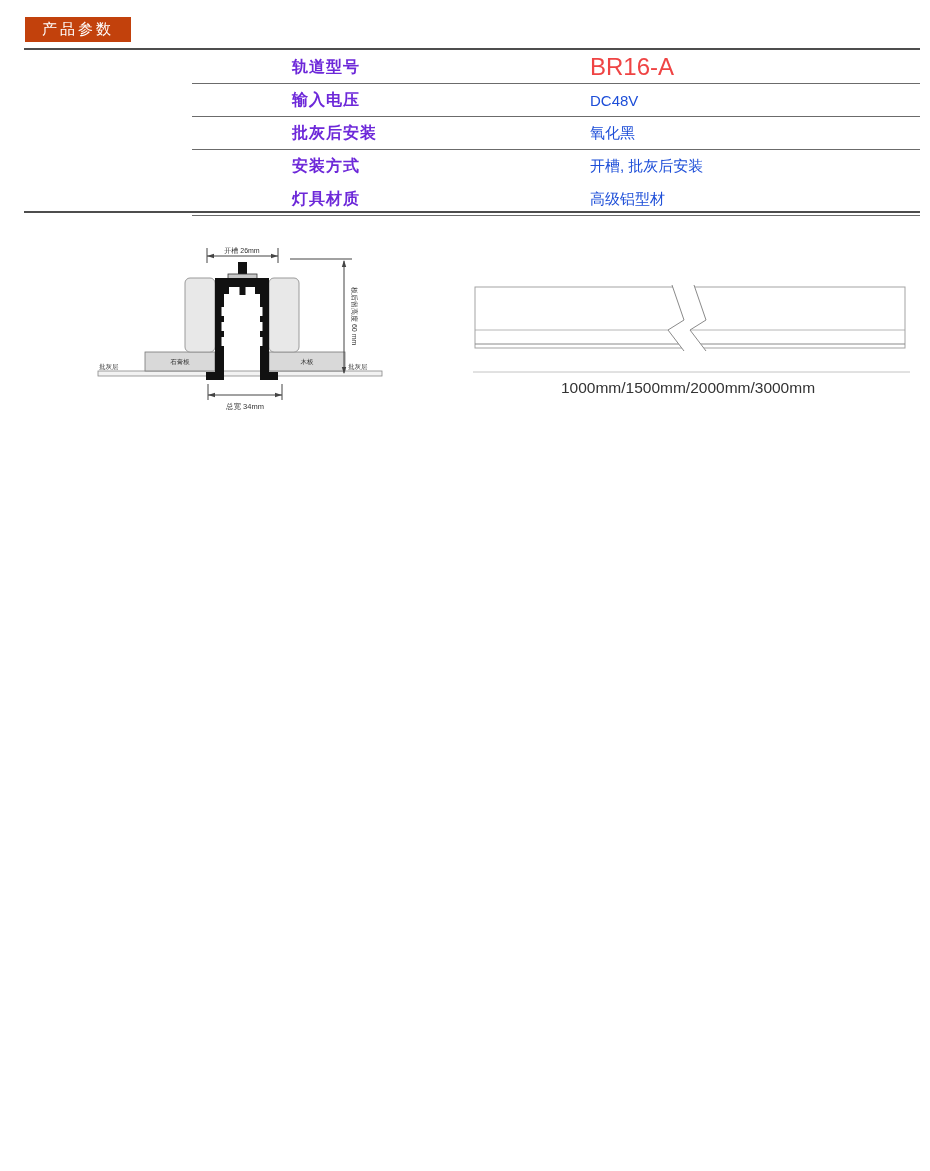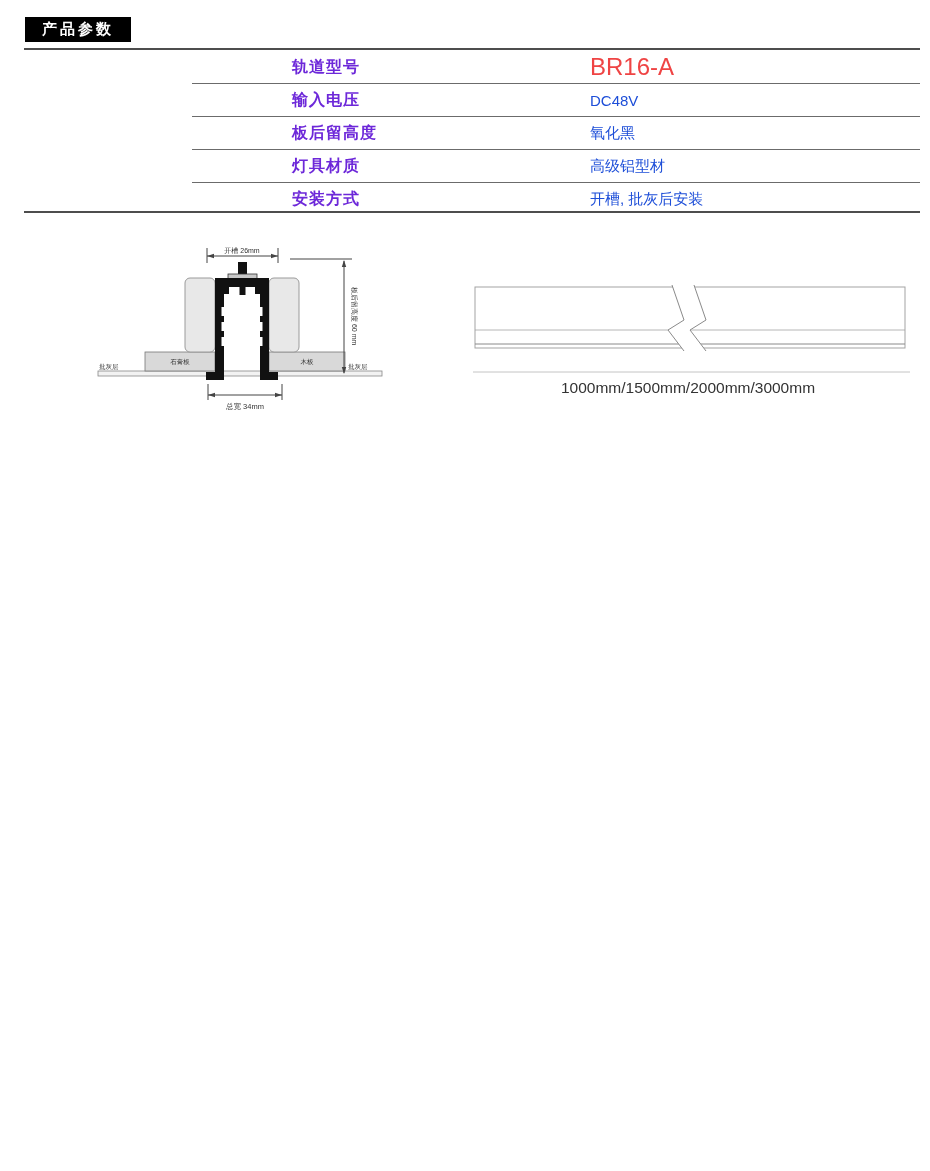--- a/index.html
+++ b/index.html
@@ -7,23 +7,23 @@
   body {
     width: 930px; height: 1171px;
     position: relative;
     font-family: "Liberation Sans", "DejaVu Sans", sans-serif;
     overflow: hidden;
   }
   
   .header-badge {
     position: absolute; left: 25px; top: 17px;
     height: 25px; min-width: 106px;
-    background: #000000; color: #ffffff;
+    background: #c2410c; color: #ffffff;
     display: flex; align-items: center; justify-content: center;
-    font-size: 15px; font-weight: bold; letter-spacing: 3px;
+    font-size: 15px; font-weight: normal; letter-spacing: 3px;
     padding: 0 14px;
   }
   
   .spec-table {
     position: absolute; left: 24px; top: 48px;
     width: 896px; height: 165px;
     border-top: 2px solid #4d4d4d;
     border-bottom: 2px solid #4d4d4d;
   }
   .spec-row {
@@ -72,32 +72,32 @@
     <span class="spec-label">轨道型号</span>
     <span class="spec-value model">BR16-A</span>
     <div class="sep-line"></div>
   </div>
   <div class="spec-row">
     <span class="spec-label">输入电压</span>
     <span class="spec-value">DC48V</span>
     <div class="sep-line"></div>
   </div>
   <div class="spec-row">
-    <span class="spec-label">板后留高度</span>
+    <span class="spec-label">批灰后安装</span>
     <span class="spec-value">氧化黑</span>
     <div class="sep-line"></div>
+  </div>
+  <div class="spec-row">
+    <span class="spec-label">安装方式</span>
+    <span class="spec-value">开槽, 批灰后安装</span>
   </div>
   <div class="spec-row">
     <span class="spec-label">灯具材质</span>
     <span class="spec-value">高级铝型材</span>
     <div class="sep-line"></div>
-  </div>
-  <div class="spec-row">
-    <span class="spec-label">安装方式</span>
-    <span class="spec-value">开槽, 批灰后安装</span>
   </div>
 </div>
 
 <svg class="cross-section-svg" viewBox="0 0 300 190" xmlns="http://www.w3.org/2000/svg">
 
   <rect x="8" y="139" width="284" height="5" fill="#f2f2f2" stroke="#888888" stroke-width="0.8"></rect>
 
   <rect x="55" y="120" width="70" height="19" fill="#d9d9d9" stroke="#777777" stroke-width="0.8"></rect>
   <text x="90" y="132" text-anchor="middle" font-size="6.5" fill="#333333">石膏板</text>
   <rect x="179" y="120" width="76" height="19" fill="#d9d9d9" stroke="#777777" stroke-width="0.8"></rect>

